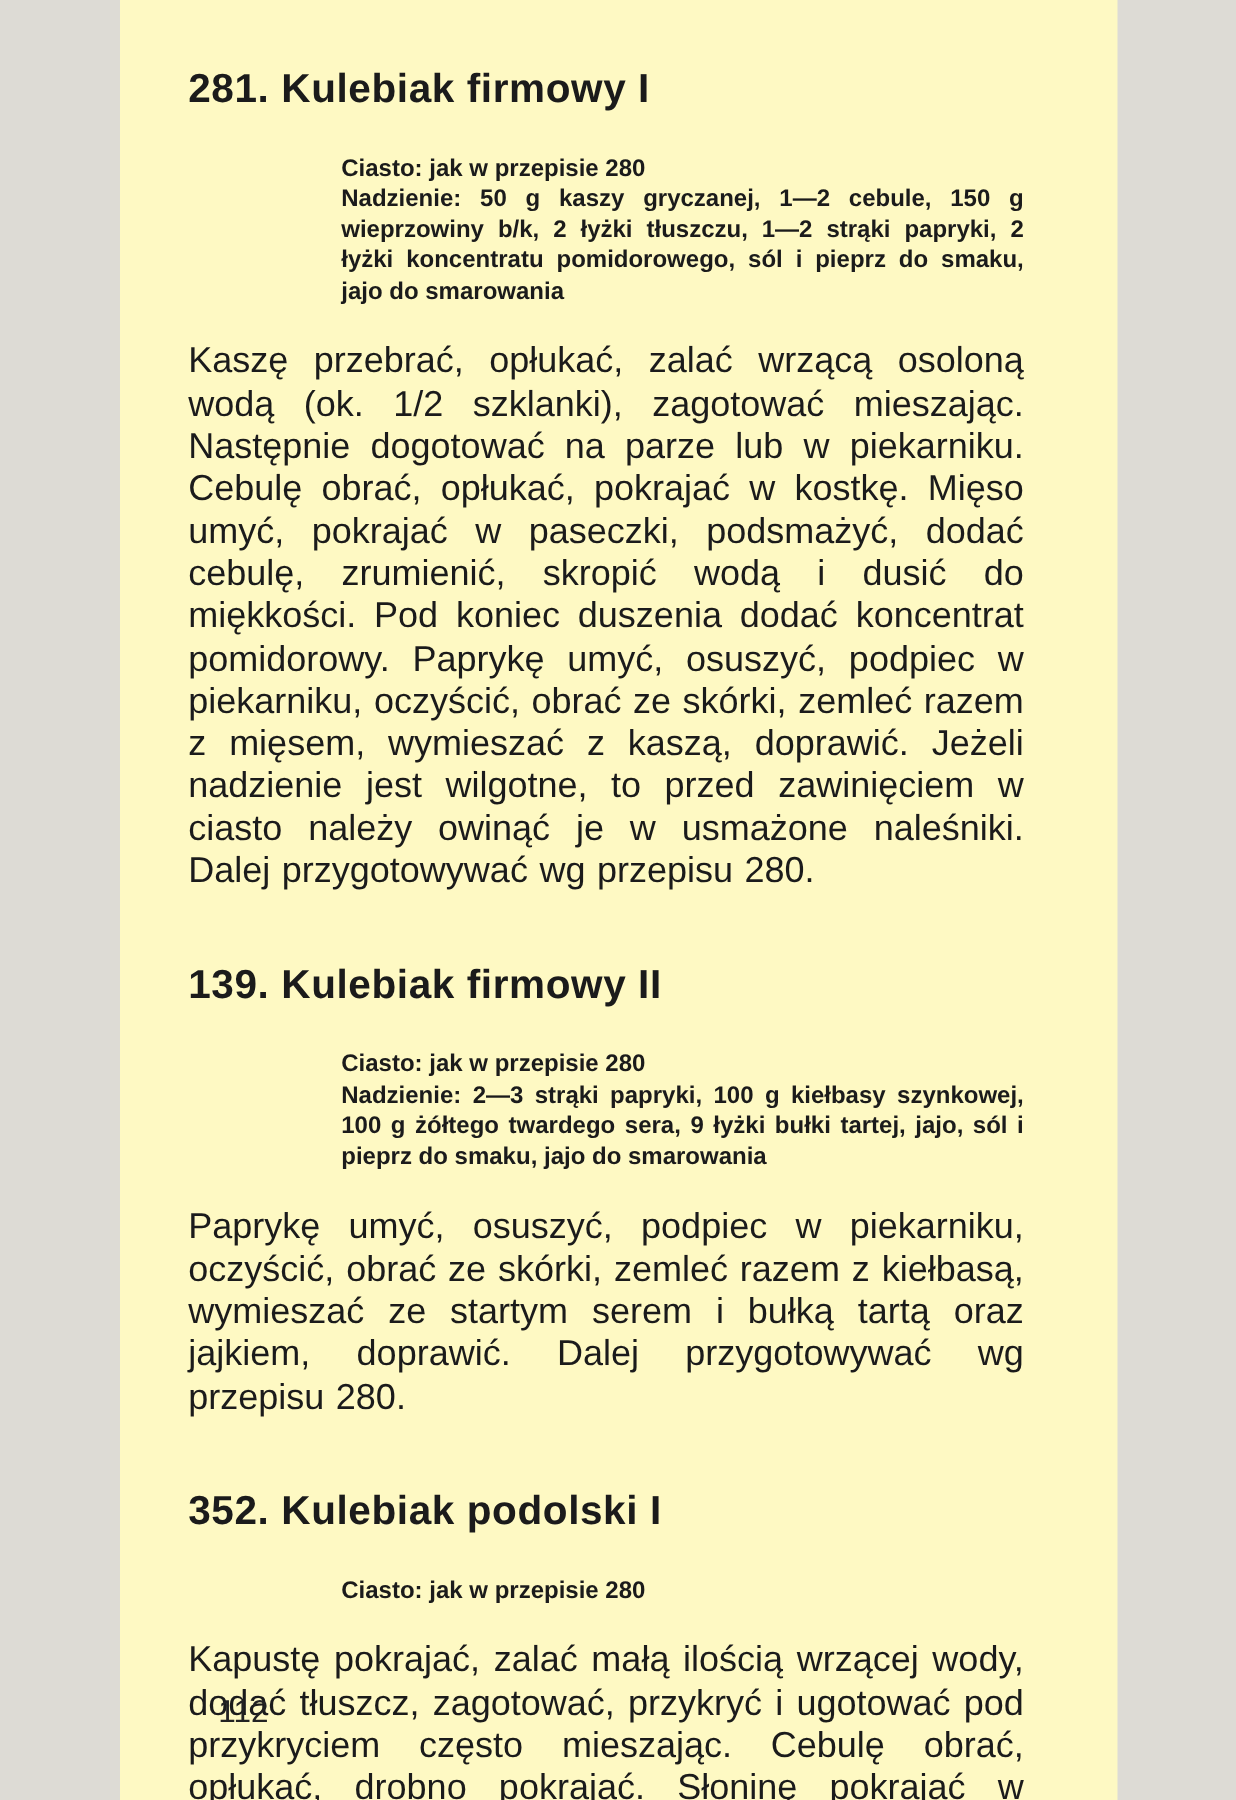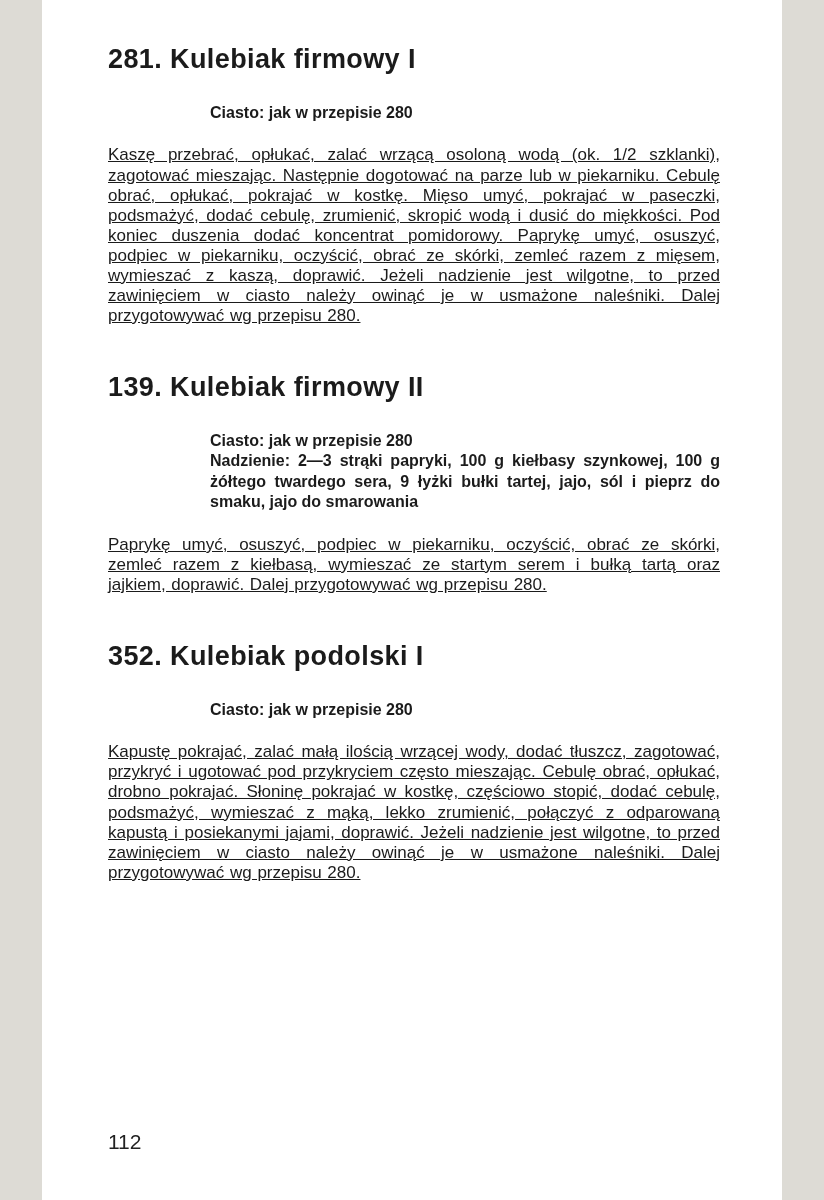--- a/index.html
+++ b/index.html
@@ -3,28 +3,28 @@
 <meta charset="utf-8">
 <title>112 — Kulebiaki</title>
 <style>
   html, body {
     margin: 0;
     padding: 0;
     background: #dddbd5;
   }
   .page {
     position: relative;
-    width: 740px;
+    width: 665px;
     height: 1200px;
     margin: 0 auto;
-    background: #ffffff;
+    background: #fef9c3;
     color: #1b1b1b;
     font-family: "Liberation Sans", sans-serif;
     box-sizing: border-box;
-    padding: 44px 62px 0 66px;
+    padding: 44px 62px 0 46px;
     overflow: hidden;
   }
   .recipe {
     margin-bottom: 46px;
   }
   .recipe-title {
     font-size: 27px;
     font-weight: bold;
     letter-spacing: 0.4px;
     margin: 0 0 28px 0;
@@ -35,25 +35,24 @@
     font-size: 16px;
     font-weight: bold;
     line-height: 1.28;
     text-align: justify;
   }
   .ingredients p {
     margin: 0;
   }
   .body-text {
     margin: 0;
-    font-size: 17px;
+    font-size: 24px;
     line-height: 1.18;
     text-align: justify;
     word-spacing: 1px;
-    text-decoration: underline;
   }
   .page-number {
     position: absolute;
     left: 66px;
     bottom: 46px;
     font-family: Liberation Sans, sans-serif;
     font-size: 21px;
     color: #222;
   }
   .watermark {
@@ -71,20 +70,21 @@
 </style>
 </head>
 <body>
 
 <div class="page">
 
   <article class="recipe">
     <h2 class="recipe-title">281. Kulebiak firmowy I</h2>
     <div class="ingredients">
       <p><span class="ing-label">Ciasto:</span> <span>jak w przepisie 280</span></p>
+      <p><span class="ing-label">Nadzienie:</span> <span>50 g kaszy gryczanej, 1—2 cebule, 150 g wieprzowiny b/k, 2 łyżki tłuszczu, 1—2 strąki papryki, 2 łyżki koncentratu pomidorowego, sól i pieprz do smaku, jajo do smarowania</span></p>
     </div>
     <p class="body-text">Kaszę przebrać, opłukać, zalać wrzącą osoloną wodą (ok. 1/2 szklanki), zagotować mieszając. Następnie dogotować na parze lub w piekarniku. Cebulę obrać, opłukać, pokrajać w kostkę. Mięso umyć, pokrajać w paseczki, podsmażyć, dodać cebulę, zrumienić, skropić wodą i dusić do miękkości. Pod koniec duszenia dodać koncentrat pomidorowy. Paprykę umyć, osuszyć, podpiec w piekarniku, oczyścić, obrać ze skórki, zemleć razem z mięsem, wymieszać z kaszą, doprawić. Jeżeli nadzienie jest wilgotne, to przed zawinięciem w ciasto należy owinąć je w usmażone naleśniki. Dalej przygotowywać wg przepisu 280.</p>
   </article>
 
   <article class="recipe">
     <h2 class="recipe-title">139. Kulebiak firmowy II</h2>
     <div class="ingredients">
       <p><span class="ing-label">Ciasto:</span> <span>jak w przepisie 280</span></p>
       <p><span class="ing-label">Nadzienie:</span> <span>2—3 strąki papryki, 100 g kiełbasy szynkowej, 100 g żółtego twardego sera, 9 łyżki bułki tartej, jajo, sól i pieprz do smaku, jajo do smarowania</span></p>
     </div>

